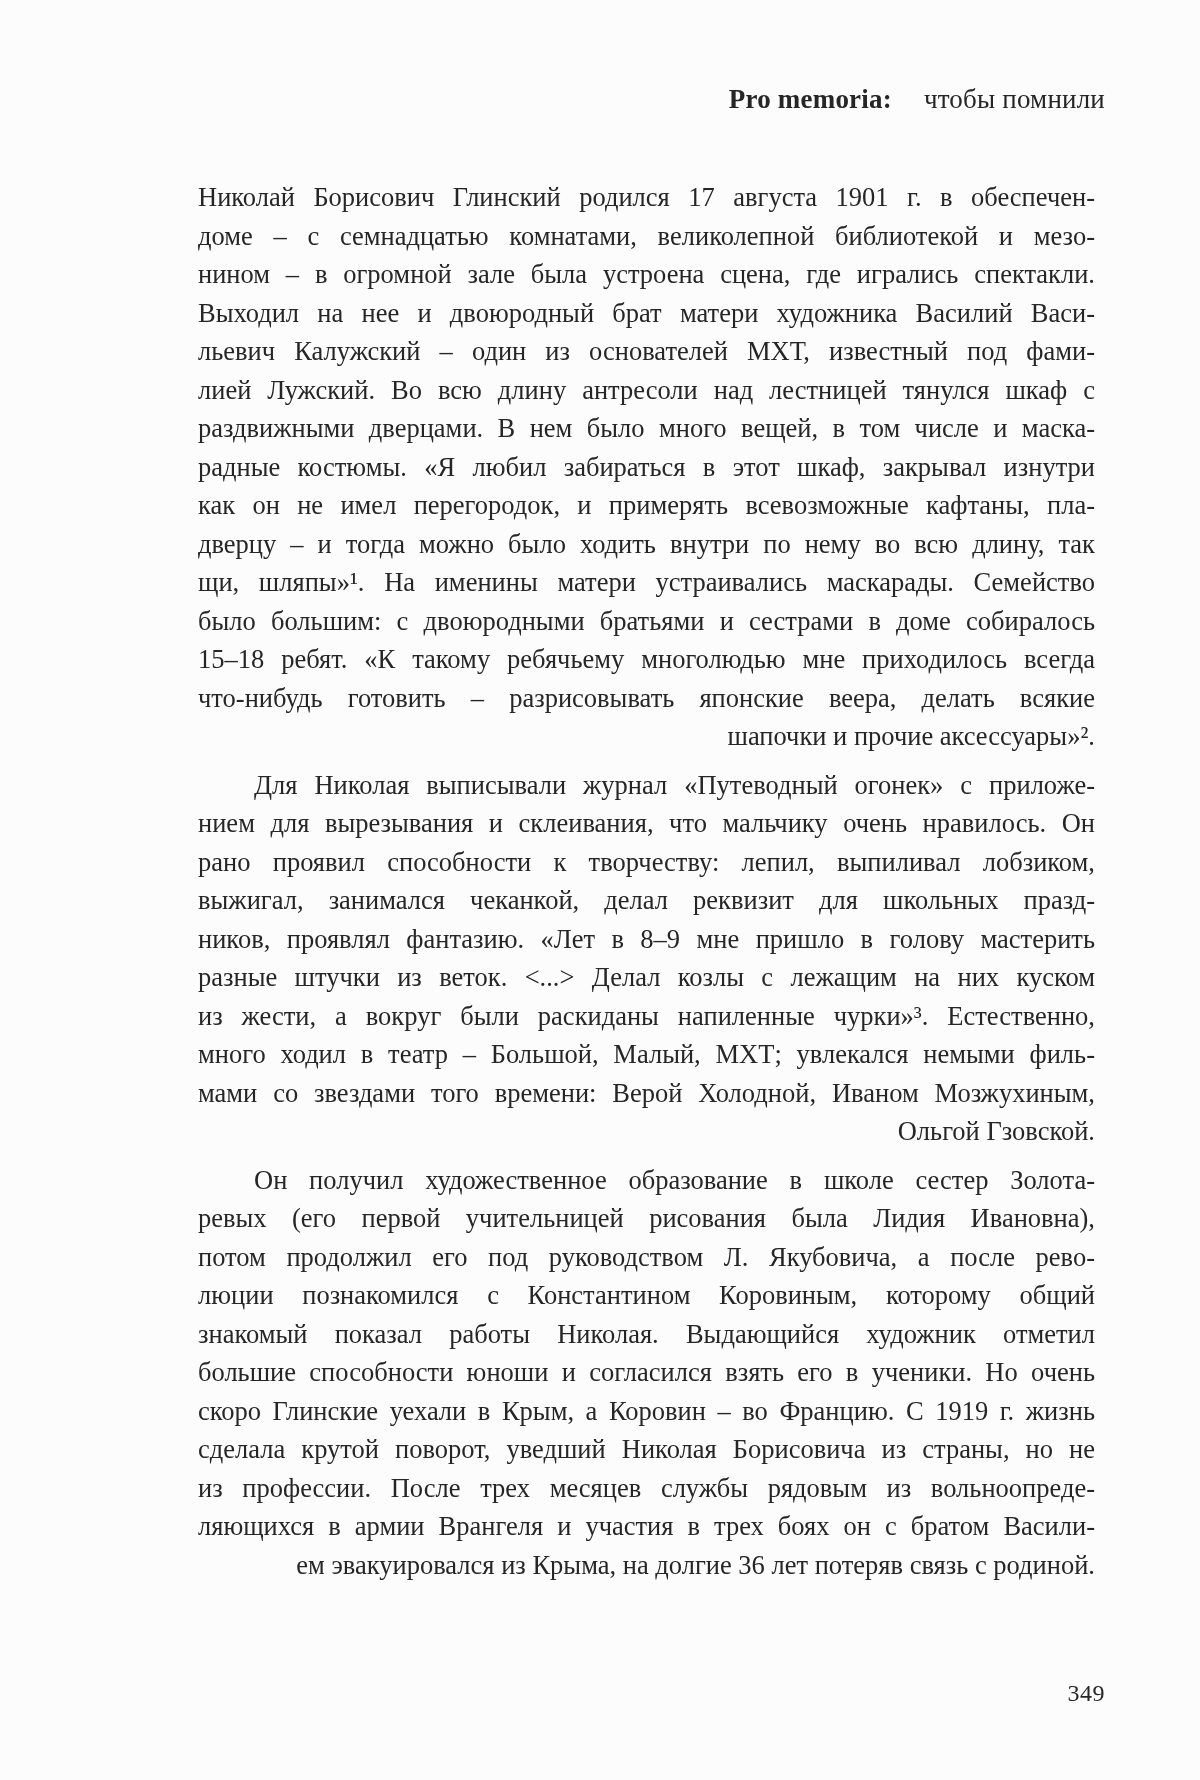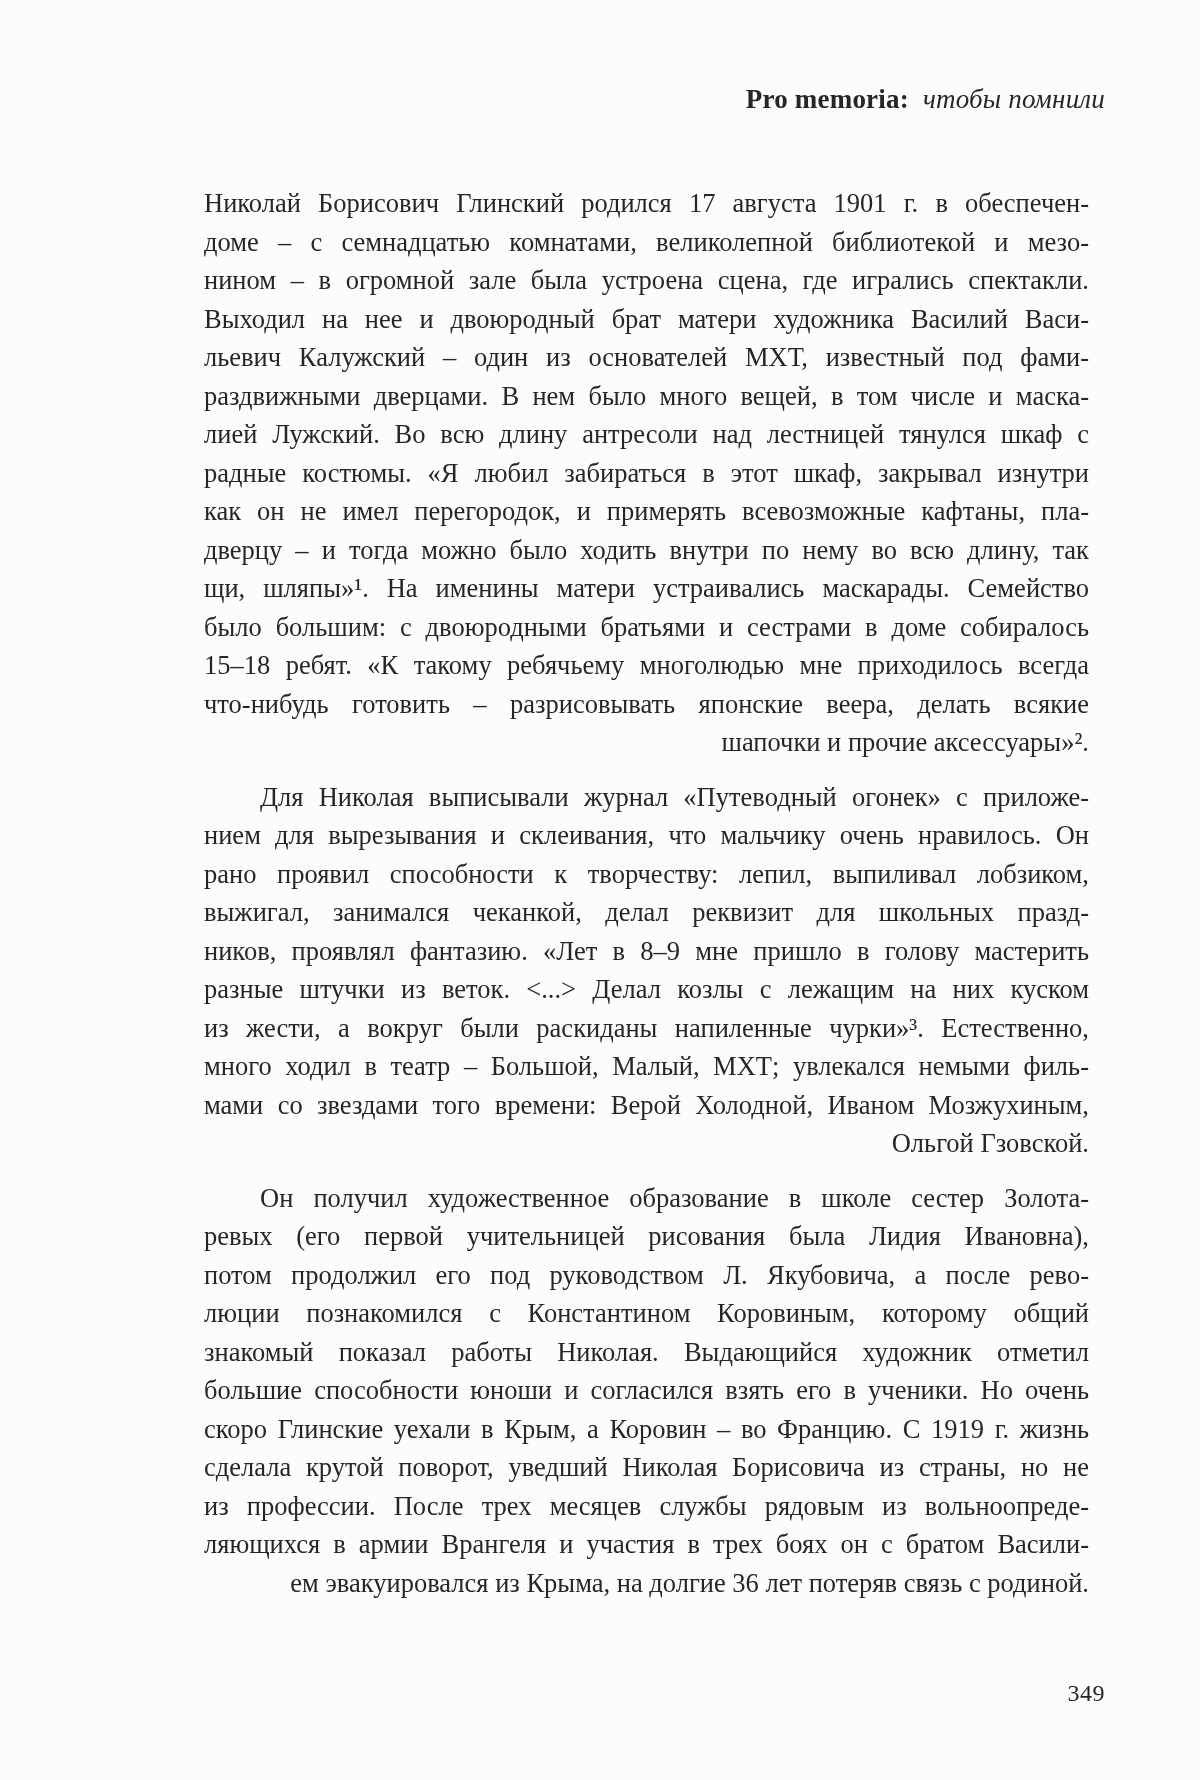--- a/index.html
+++ b/index.html
@@ -13,31 +13,31 @@
   }
   .page-header {
     position: absolute;
     top: 84px;
     right: 95px;
     font-size: 27px;
     white-space: nowrap;
     letter-spacing: 0.2px;
   }
   .page-header .latin  { font-weight: bold; text-align: center; }
-  .page-header .cyr    { font-style: italic; margin-left: 14px; }
+  .page-header .cyr    { margin-left: 32px; }
   .text-block {
     position: absolute;
     left: 188px;
     top: 168px;
     width: 917px;
     font-size: 26.5px;
     line-height: 38.5px;
     text-rendering: optimizeLegibility;
   }
-  .para { margin: 16px; padding: 0; }
+  .para { margin: 10px; padding: 0; }
   .line {
     display: block;
     height: 38.5px;
     text-align: right;
     text-justify: inter-word;
   }
   .line.just {
     text-align: justify;
     text-align-last: justify;
   }
@@ -57,22 +57,22 @@
   <span class="latin">Pro memoria:</span><span class="cyr">чтобы помнили</span>
 </header>
 
 <main class="text-block">
     <p class="para">
       <span class="line just">Николай Борисович Глинский родился 17 августа 1901 г. в обеспечен-</span>
       <span class="line just">доме – с семнадцатью комнатами, великолепной библиотекой и мезо-</span>
       <span class="line just">нином – в огромной зале была устроена сцена, где игрались спектакли.</span>
       <span class="line just">Выходил на нее и двоюродный брат матери художника Василий Васи-</span>
       <span class="line just">льевич Калужский – один из основателей МХТ, известный под фами-</span>
+      <span class="line just">лией Лужский. Во всю длину антресоли над лестницей тянулся шкаф с</span>
       <span class="line just">раздвижными дверцами. В нем было много вещей, в том числе и маска-</span>
-      <span class="line just">лией Лужский. Во всю длину антресоли над лестницей тянулся шкаф с</span>
       <span class="line just">радные костюмы. «Я любил забираться в этот шкаф, закрывал изнутри</span>
       <span class="line just">как он не имел перегородок, и примерять всевозможные кафтаны, пла-</span>
       <span class="line just">дверцу – и тогда можно было ходить внутри по нему во всю длину, так</span>
       <span class="line just">щи, шляпы»¹. На именины матери устраивались маскарады. Семейство</span>
       <span class="line just">было большим: с двоюродными братьями и сестрами в доме собиралось</span>
       <span class="line just">15–18 ребят. «К такому ребячьему многолюдью мне приходилось всегда</span>
       <span class="line just">что-нибудь готовить – разрисовывать японские веера, делать всякие</span>
       <span class="line">шапочки и прочие аксессуары»².</span>
     </p>
     <p class="para">

